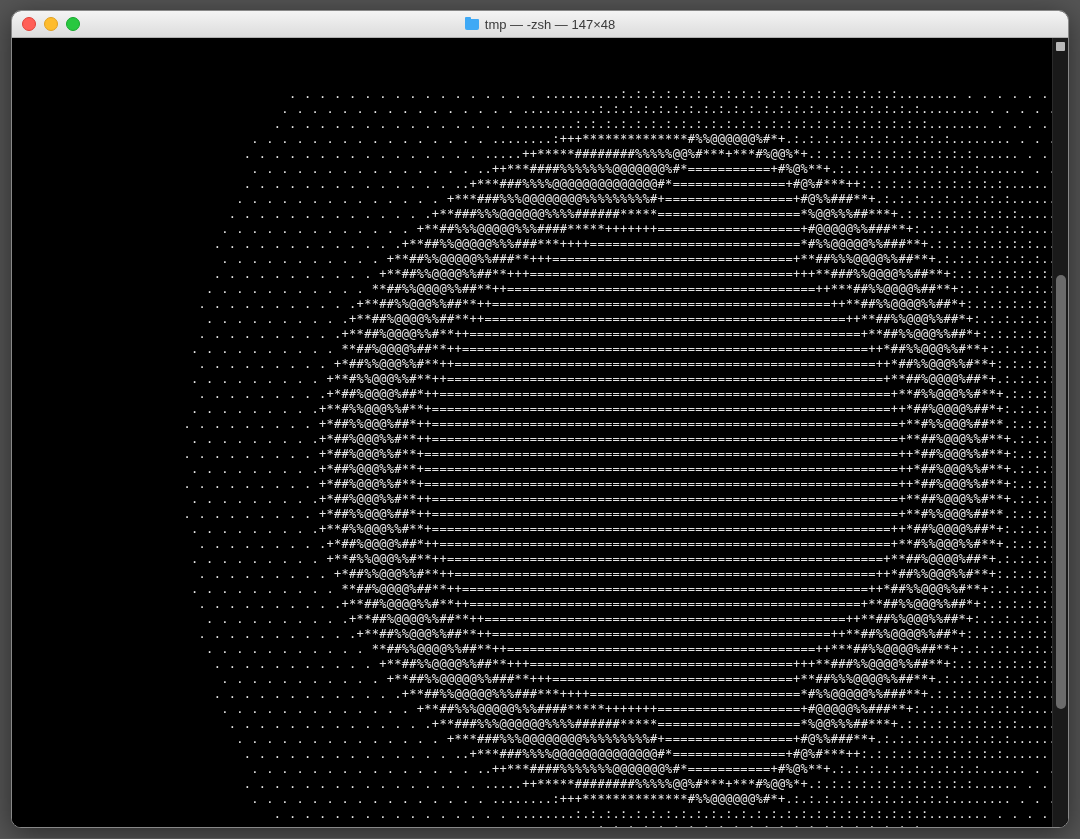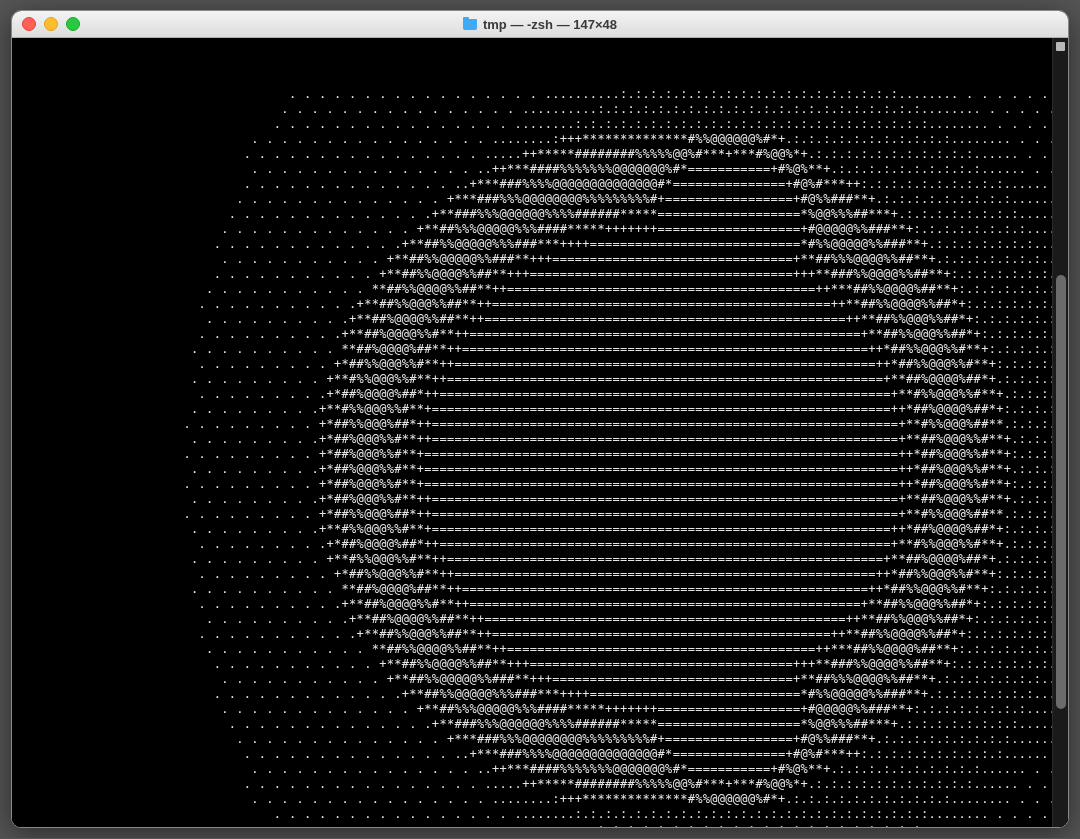--- a/index.html
+++ b/index.html
@@ -13,21 +13,21 @@
     border-bottom:1px solid #b0b0b0;display:flex;align-items:center;
     position:relative;flex-shrink:0;
   }
   .lights{display:flex;gap:8px;padding-left:10px;}
   .light{width:12px;height:12px;border-radius:50%;}
   .light.red{background:#ff5f57;border:.5px solid #e14038;}
   .light.yellow{background:#febc2e;border:.5px solid #e0a021;}
   .light.green{background:#28c840;border:.5px solid #17a82d;}
   .title{
     position:absolute;left:0;right:0;text-align:center;font-size:13px;
-    color:#3a3a3a;font-weight:700;display:flex;align-items:center;justify-content:center;gap:6px;
+    color:#3a3a3a;font-weight:400;display:flex;align-items:center;justify-content:center;gap:6px;
   }
   .folder-icon{width:14px;height:11px;background:#3fa9f5;border-radius:1px 1px 2px 2px;position:relative;display:inline-block;}
   .folder-icon::before{content:"";position:absolute;top:-2px;left:0;width:6px;height:3px;background:#3fa9f5;border-radius:1px 1px 0 0;}
   .term-wrap{flex:1;position:relative;background:#000;}
   .term{
     position:absolute;inset:0 16px 0 0;background:#000;color:#e6e6e6;
     font-family:Menlo,Consolas,monospace;font-size:12px;line-height:15px;
     padding:4px 0 4px 6px;white-space:pre;overflow:hidden;letter-spacing:.3px;
   }
   .term .line{display:block;}

